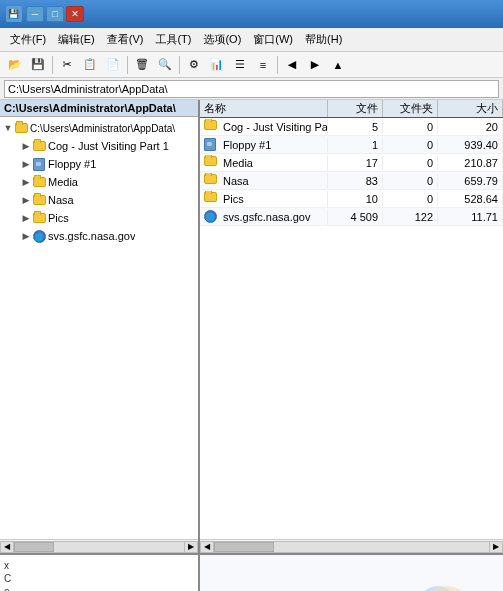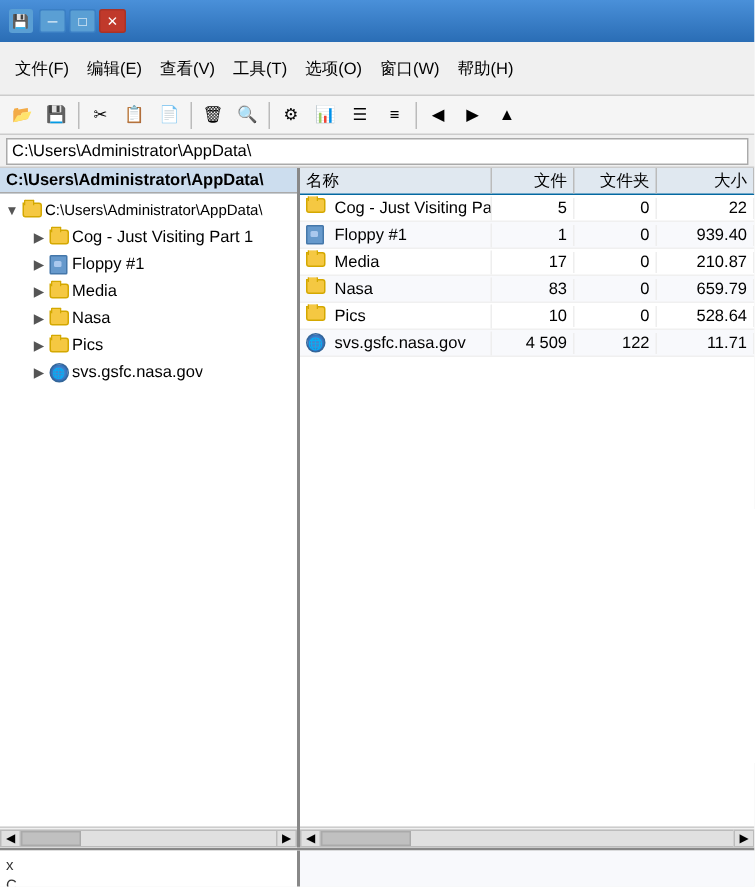--- a/index.html
+++ b/index.html
@@ -56,21 +56,21 @@
       align-items: center;
       justify-content: center;
       border-radius: 2px;
     }
     .title-btn.close { background: #c0392b; border-color: #a93226; }
     .title-btn.maximize { background: #5a9fd4; }
 
     
     .menu-bar {
       background: #f0f0f0;
-      height: 36px;
+      height: 24px;
       display: flex;
       align-items: center;
       padding: 0 4px;
       border-bottom: 1px solid #ccc;
     }
     .menu-item {
       padding: 1px 6px;
       cursor: pointer;
       font-size: 11px;
       color: #000;
@@ -464,21 +464,21 @@
 
     <div class="list-area">
 
       <div class="list-row">
         <div class="cell cell-name">
           <span class="row-icon"><span class="icon-folder"></span></span>
           <span>Cog - Just Visiting Part 1</span>
         </div>
         <div class="cell cell-files">5</div>
         <div class="cell cell-folders">0</div>
-        <div class="cell cell-size">22</div>
+        <div class="cell cell-size">20</div>
       </div>
 
       <div class="list-row alt">
         <div class="cell cell-name">
           <span class="row-icon"><span class="icon-disk"></span></span>
           <span>Floppy #1</span>
         </div>
         <div class="cell cell-files">1</div>
         <div class="cell cell-folders">0</div>
         <div class="cell cell-size">939.40</div>

